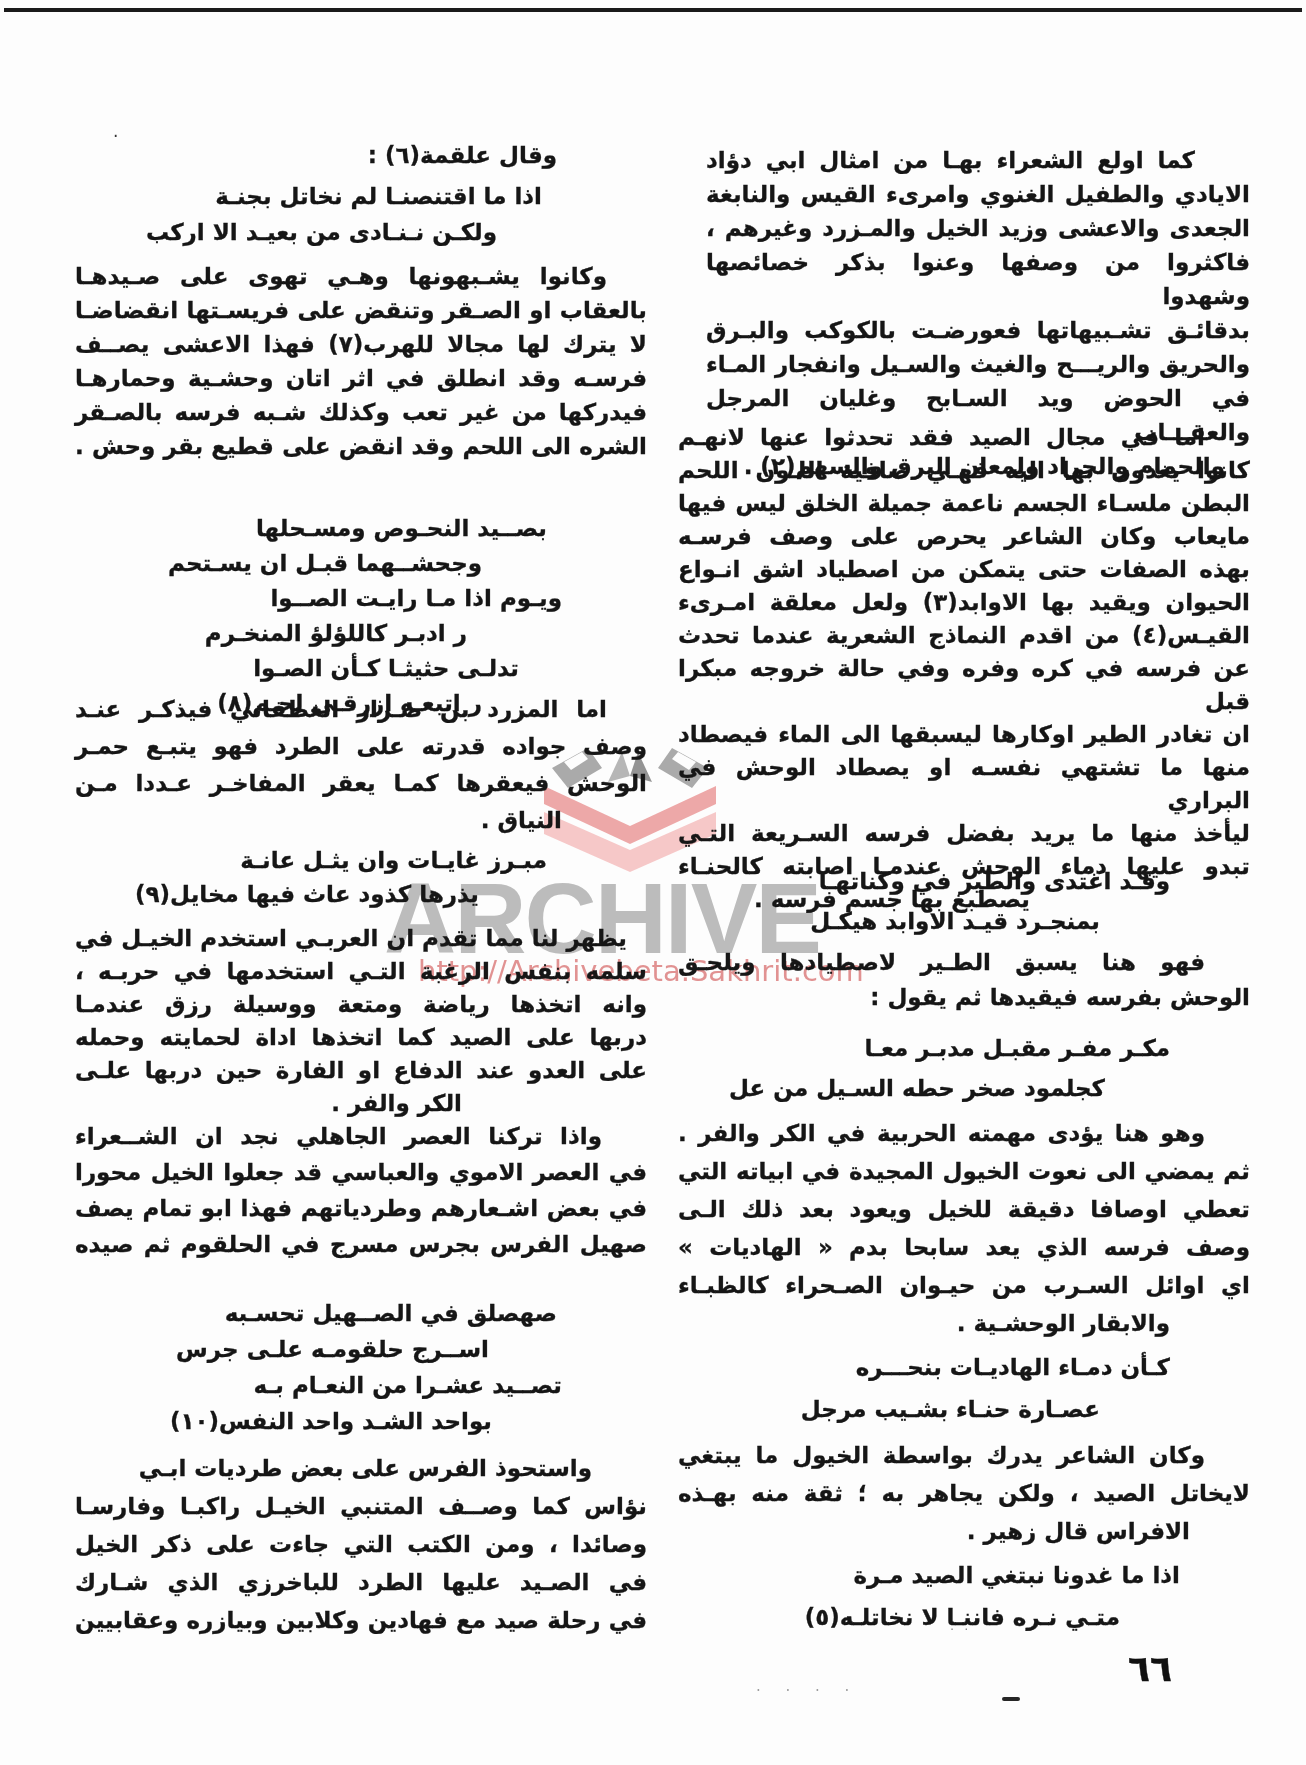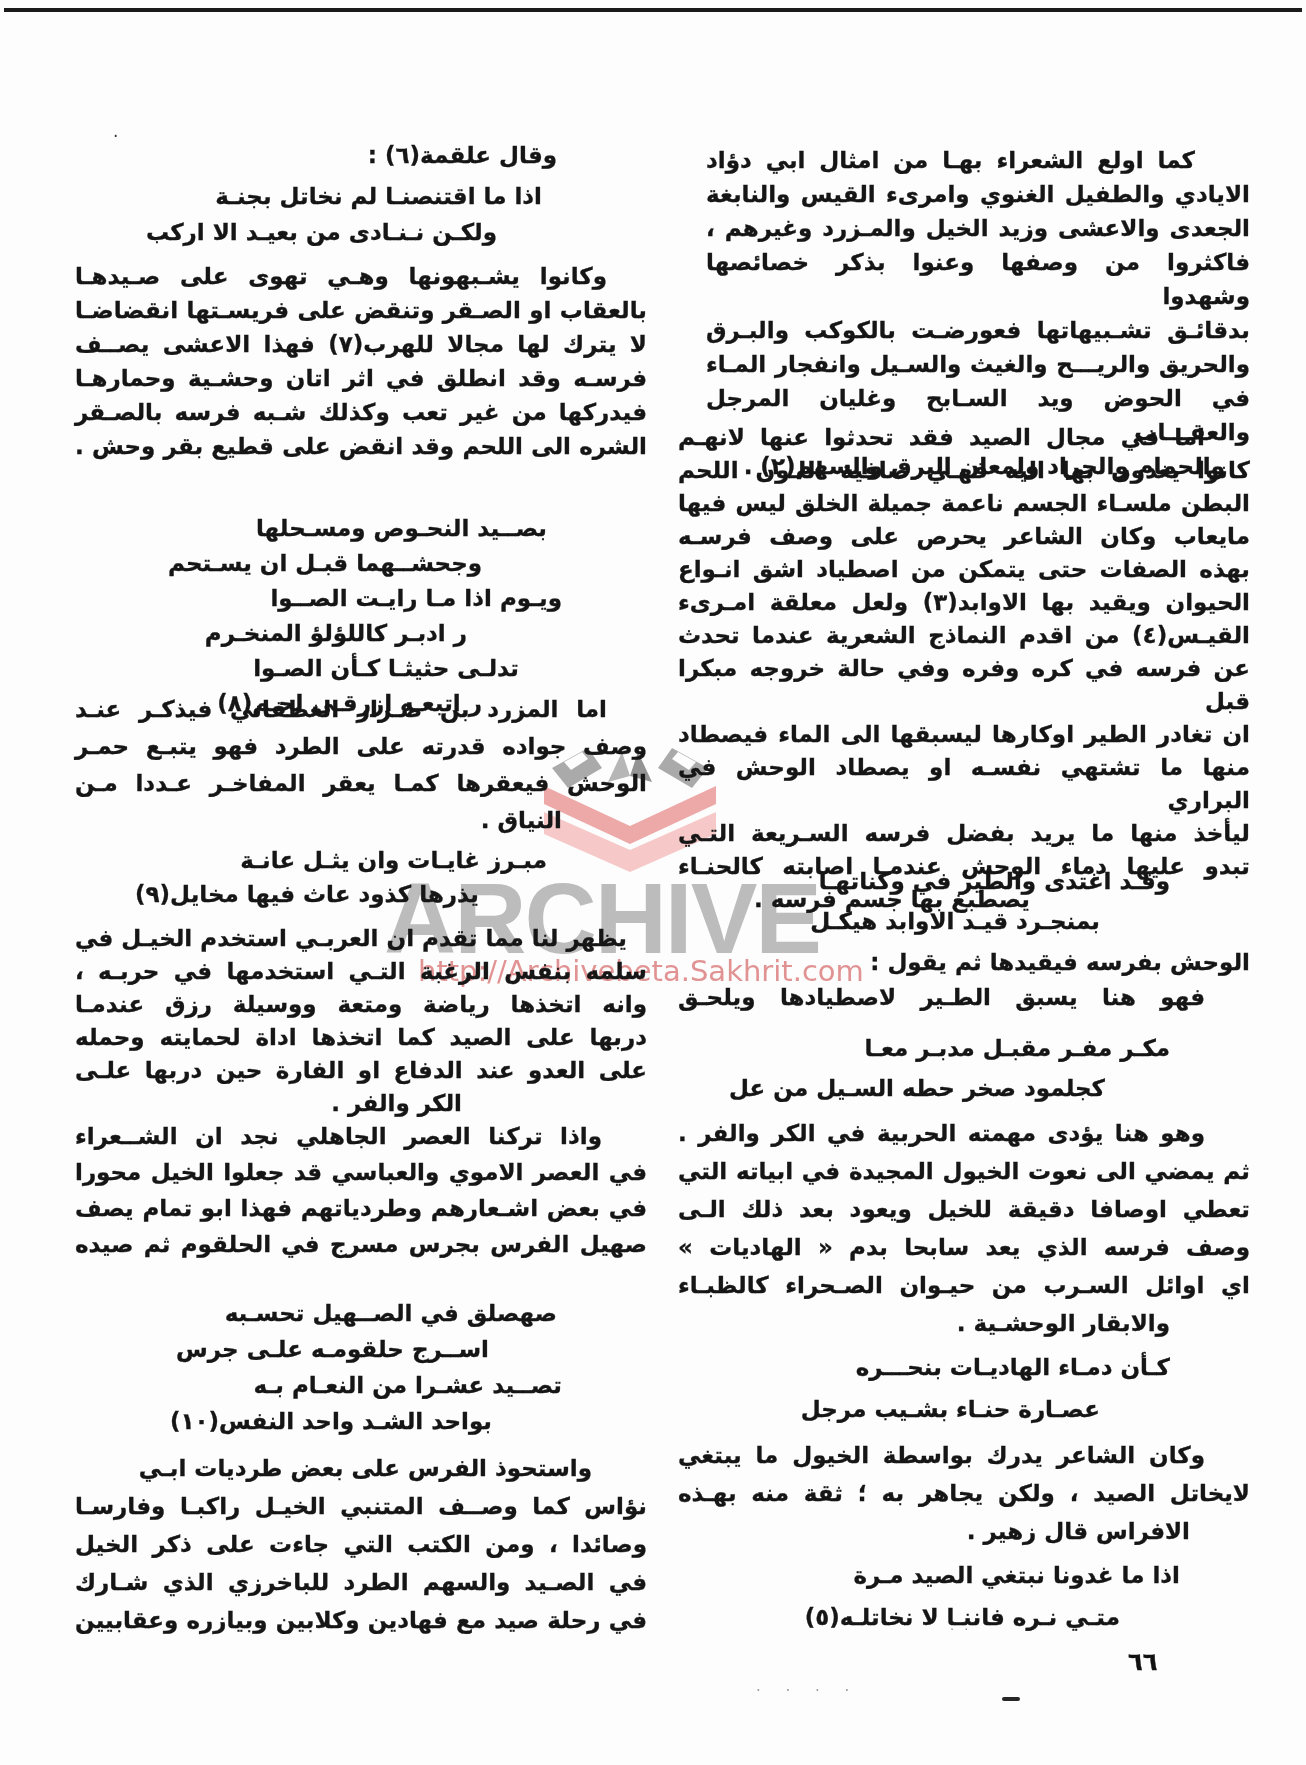--- a/index.html
+++ b/index.html
@@ -17,21 +17,21 @@
           font-size:29px;color:#df8a8a;opacity:.92;white-space:nowrap;}
   
   .col{position:absolute;top:0;height:1765px;width:572px;direction:rtl;z-index:2;
        font-size:23px;font-weight:bold;-webkit-text-stroke:.3px #161616;}
   #col-left{left:75px;} #col-right{left:678px;}
   .block{position:absolute;right:0;left:0;}
   .ln{text-align:right;}
   .ln.j{text-align:justify;text-align-last:justify;text-justify:inter-word;}
   
   .mark{position:absolute;z-index:2;}
-  #pagenum{left:1128px;top:1648px;font-size:24px;font-weight:bold;direction:rtl;
+  #pagenum{left:1128px;top:1648px;font-size:36px;font-weight:bold;direction:rtl;
            -webkit-text-stroke:.4px #111;color:#111;}
   #fdash{left:1002px;top:1697px;width:18px;height:4px;background:#262626;border-radius:2px;}
   #fdots{left:756px;top:1682px;font-size:15px;color:#6a6a6a;letter-spacing:10px;opacity:.65;}
   #fspeck{left:950px;top:1622px;font-size:13px;color:#555;opacity:.7;letter-spacing:3px;}
   #cornerdot{left:113px;top:126px;font-size:17px;color:#333;}
 </style>
 </head>
 <body>
 
 <div id="page">
@@ -81,22 +81,22 @@
         <div class="ln j">منها ما تشتهي نفسـه او يصطاد الوحش في البراري</div>
         <div class="ln j">ليأخذ منها ما يريد بفضل فرسه السـريعة التـي</div>
         <div class="ln j">تبدو عليها دماء الوحش عندمـا اصابته كالحنـاء</div>
         <div class="ln" style="padding-right: 220px;">يصطبغ بها جسم فرسه .</div>
       </div>
       <div class="block verse" style="top: 861px; line-height: 40px;">
         <div class="ln" style="padding-right: 80px;">وقـد اغتدى والطير في وكناتهـا</div>
         <div class="ln" style="padding-right: 150px;">بمنجـرد قيـد الاوابد هيكـل</div>
       </div>
       <div class="block prose" style="top: 945px; line-height: 35px;">
+        <div class="ln j" style="padding-right: 45px;">فهو هنا يسبق الطـير لاصطيادها ويلحـق</div>
         <div class="ln">الوحش بفرسه فيقيدها ثم يقول :</div>
-        <div class="ln j" style="padding-right: 45px;">فهو هنا يسبق الطـير لاصطيادها ويلحـق</div>
       </div>
       <div class="block verse" style="top: 1028px; line-height: 40px;">
         <div class="ln" style="padding-right: 80px;">مكـر مفـر مقبـل مدبـر معـا</div>
         <div class="ln" style="padding-right: 145px;">كجلمود صخر حطه السـيل من عل</div>
       </div>
       <div class="block prose" style="top: 1114px; line-height: 38px;">
         <div class="ln j" style="padding-right: 45px;">وهو هنا يؤدى مهمته الحربية في الكر والفر .</div>
         <div class="ln j">ثم يمضي الى نعوت الخيول المجيدة في ابياته التي</div>
         <div class="ln j">تعطي اوصافا دقيقة للخيل ويعود بعد ذلك الـى</div>
         <div class="ln j">وصف فرسه الذي يعد سابحا بدم « الهاديات »</div>
@@ -169,21 +169,21 @@
       <div class="block verse" style="top: 1295px; line-height: 36px;">
         <div class="ln" style="padding-right: 90px;">صهصلق في الصــهيل تحسـبه</div>
         <div class="ln" style="padding-right: 158px;">اســرج حلقومـه علـى جرس</div>
         <div class="ln" style="padding-right: 85px;">تصــيد عشـرا من النعـام بـه</div>
         <div class="ln" style="padding-right: 155px;">بواحد الشـد واحد النفس(١٠)</div>
       </div>
       <div class="block prose" style="top: 1449px; line-height: 38px;">
         <div class="ln" style="padding-right: 55px;">واستحوذ الفرس على بعض طرديات ابـي</div>
         <div class="ln j">نؤاس كما وصــف المتنبي الخيـل راكبـا وفارسـا</div>
         <div class="ln j">وصائدا ، ومن الكتب التي جاءت على ذكر الخيل</div>
-        <div class="ln j">في الصـيد والسهم الطرد للباخرزي الذي شـارك</div>
+        <div class="ln j">في الصـيد عليها الطرد للباخرزي الذي شـارك</div>
         <div class="ln j">في رحلة صيد مع فهادين وكلابين وبيازره وعقابيين</div>
       </div>
     </div>
 
   <span class="mark" id="pagenum">٦٦</span>
   <span class="mark" id="fdash"></span>
   <span class="mark" id="fdots">· · · ·</span>
   <span class="mark" id="fspeck">· ·</span>
 
 </div>

